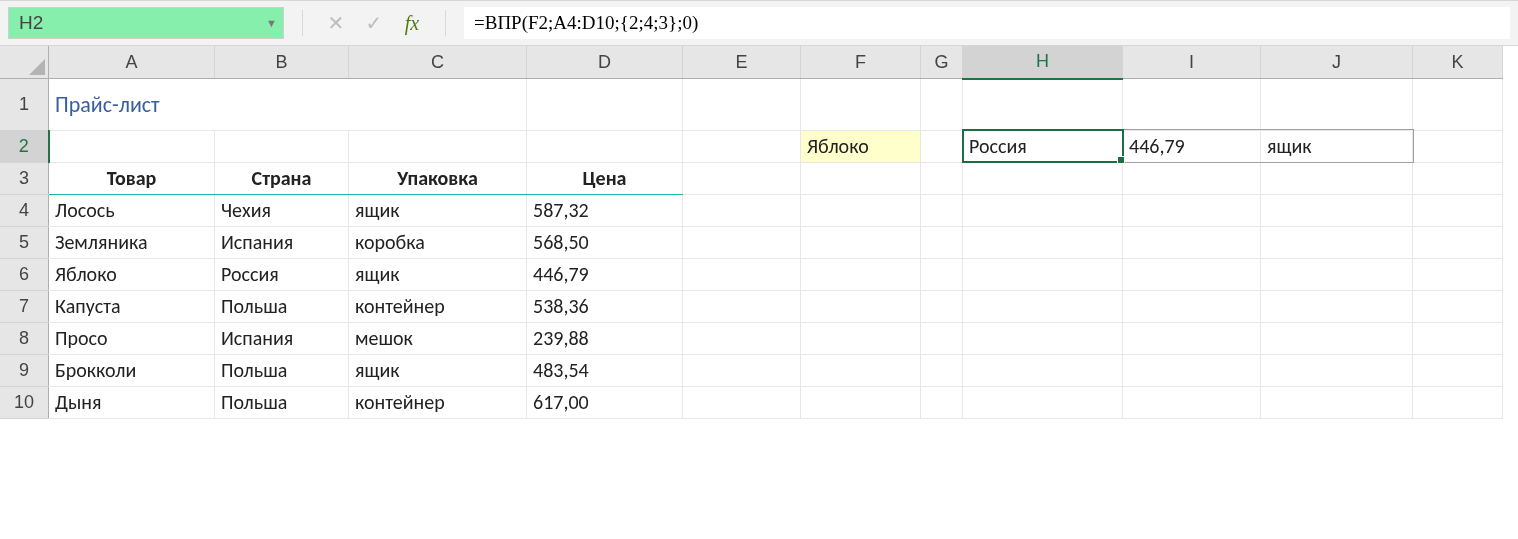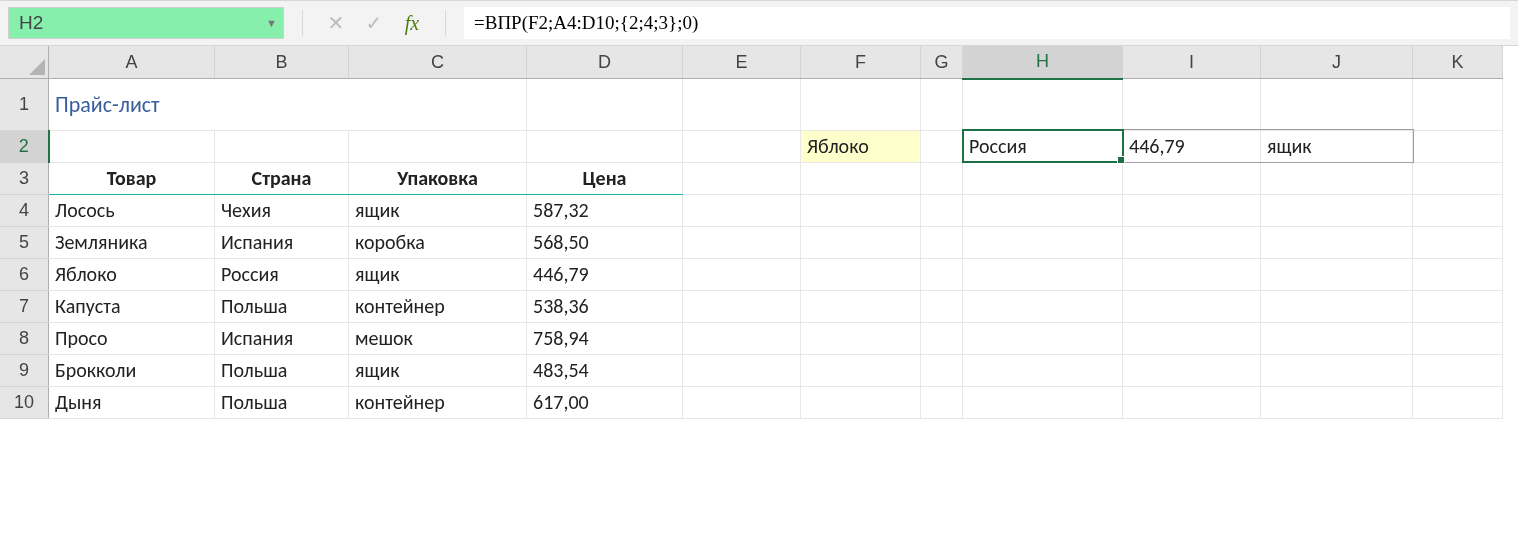--- a/index.html
+++ b/index.html
@@ -349,21 +349,21 @@
             <td class="cell"></td>
             <td class="cell"></td>
             <td class="cell"></td>
             <td class="cell"></td>
         </tr>
         <tr>
           <th class="row-h">8</th>
           <td class="cell">Просо</td>
           <td class="cell">Испания</td>
           <td class="cell">мешок</td>
-          <td class="cell num">758,94</td>
+          <td class="cell num">239,88</td>
           <td class="cell"></td>
             <td class="cell"></td>
             <td class="cell"></td>
             <td class="cell"></td>
             <td class="cell"></td>
             <td class="cell"></td>
             <td class="cell"></td>
         </tr>
         <tr>
           <th class="row-h">9</th>

